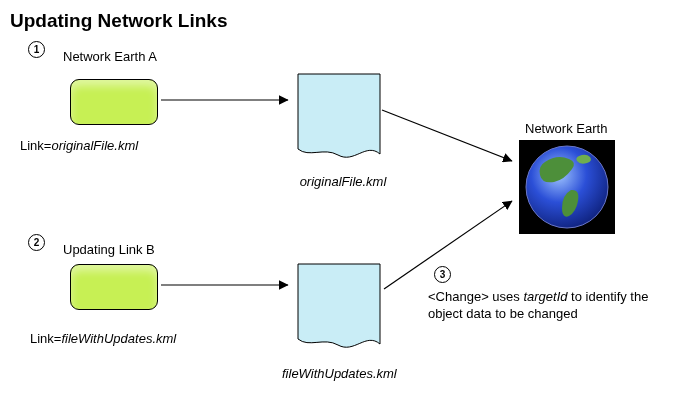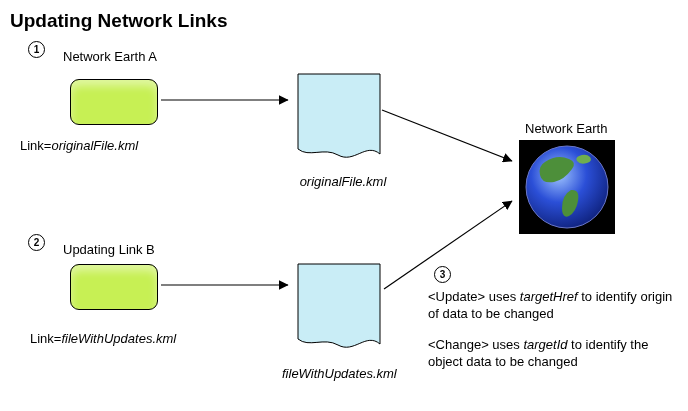--- a/index.html
+++ b/index.html
@@ -81,15 +81,14 @@
     <rect x="0" y="0" width="96" height="94" fill="var(--globe-bg,#000)"></rect>
     <circle cx="48" cy="47" r="41" fill="url(#ocean)" stroke="#6a77c8" stroke-width="1"></circle>
     <path d="M26 22 q12 -8 24 -3 q8 3 3 10 q-8 11 -18 13 q-12 2 -14 -7 q-2 -9 5 -13 Z" fill="var(--globe-land,#4d8f3a)"></path>
     <path d="M52 50 q9 -1 7 11 q-2 11 -9 15 q-7 3 -7 -8 q0 -13 9 -18 Z" fill="var(--globe-land,#4d8f3a)"></path>
     <path d="M60 16 q7 -3 11 1 q3 4 -3 6 q-7 2 -10 -2 q-2 -3 2 -5 Z" fill="#6fae4e"></path>
   </svg>
 </div>
 
 <div class="abs step-badge" style="left:434px;top:266px;">3</div>
 <div class="abs note" style="left:428px;top:289px;">
-  <p><span>&lt;Update&gt; uses </span><em>targetHref</em><span> to identify origin of data to be changed</span></p>
   <p><span>&lt;Change&gt; uses </span><em>targetId</em><span> to identify the object data to be changed</span></p>
 </div>
 
 </body></html>

